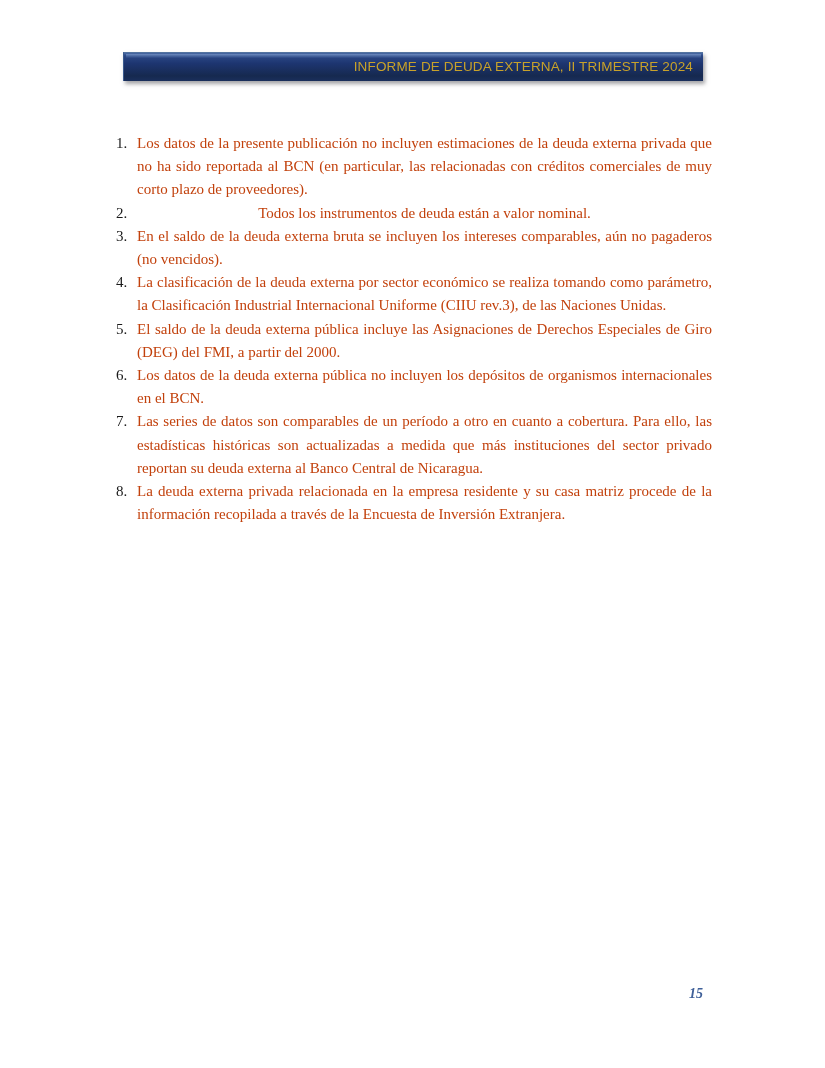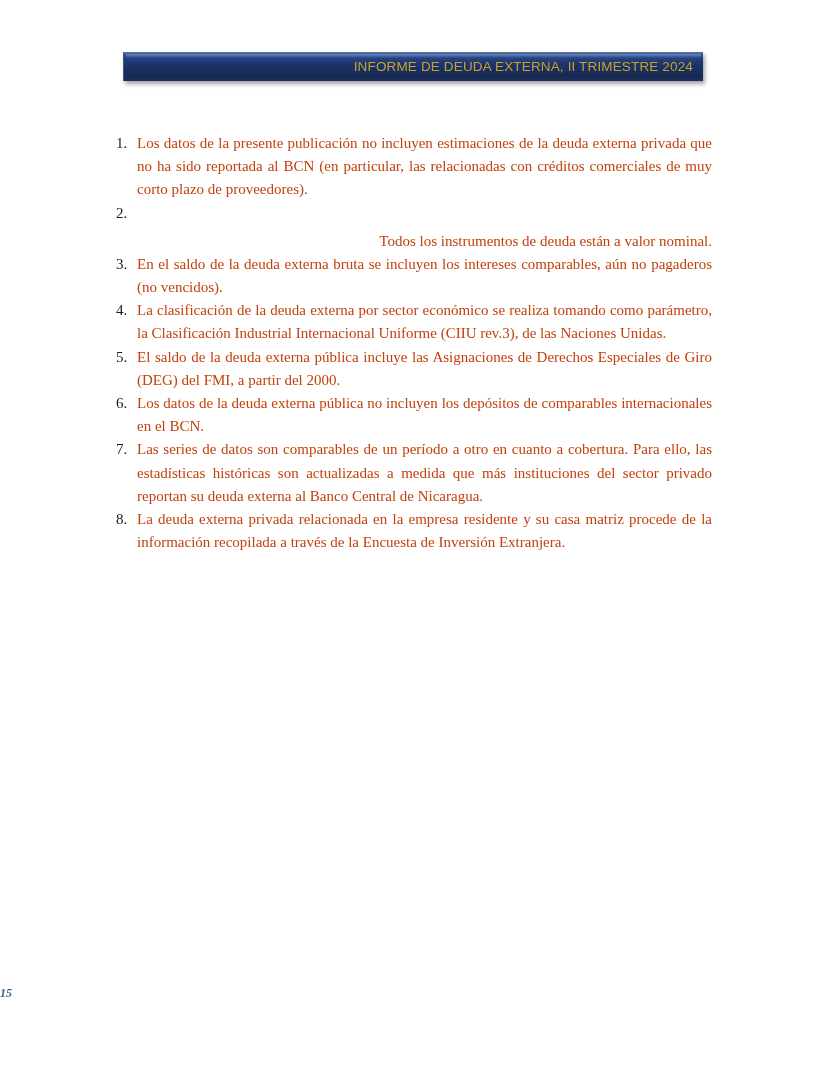--- a/index.html
+++ b/index.html
@@ -99,32 +99,31 @@
   .note-text {
     flex: 1 1 auto;
     font-size: 15px;
     line-height: 23.2px;
     color: #c2410c;
     text-align: justify;
     text-justify: inter-word;
     hyphens: none;
   }
   .note-text.no-justify {
-    text-align: right;
-    margin-top: 28px;
+    text-align: center;
   }
 
   
   .page-number {
     position: absolute;
     left: 0;
     right: 122px;
     top: 986px;
-    text-align: left;
-    font-size: 12px;
+    text-align: right;
+    font-size: 14px;
     font-style: italic;
     font-weight: bold;
     color: #3f6099;
     font-family: "Liberation Serif", "DejaVu Serif", serif;
   }
 </style>
 </head>
 <body>
 
 <div class="page">
@@ -157,21 +156,21 @@
       <span class="note-text">La clasificación de la deuda externa por sector económico se realiza tomando como parámetro, la Clasificación Industrial Internacional Uniforme (CIIU rev.3), de las Naciones Unidas.</span>
     </li>
 
     <li class="note-item">
       <span class="note-num">5.</span>
       <span class="note-text">El saldo de la deuda externa pública incluye las Asignaciones de Derechos Especiales de Giro (DEG) del FMI, a partir del 2000.</span>
     </li>
 
     <li class="note-item">
       <span class="note-num">6.</span>
-      <span class="note-text">Los datos de la deuda externa pública no incluyen los depósitos de comparables internacionales en el BCN.</span>
+      <span class="note-text">Los datos de la deuda externa pública no incluyen los depósitos de organismos internacionales en el BCN.</span>
     </li>
 
     <li class="note-item">
       <span class="note-num">7.</span>
       <span class="note-text">Las series de datos son comparables de un período a otro en cuanto a cobertura. Para ello, las estadísticas históricas son actualizadas a medida que más instituciones del sector privado reportan su deuda externa al Banco Central de Nicaragua.</span>
     </li>
 
     <li class="note-item">
       <span class="note-num">8.</span>
       <span class="note-text">La deuda externa privada relacionada en la empresa residente y su casa matriz procede de la información recopilada a través de la Encuesta de Inversión Extranjera.</span>

